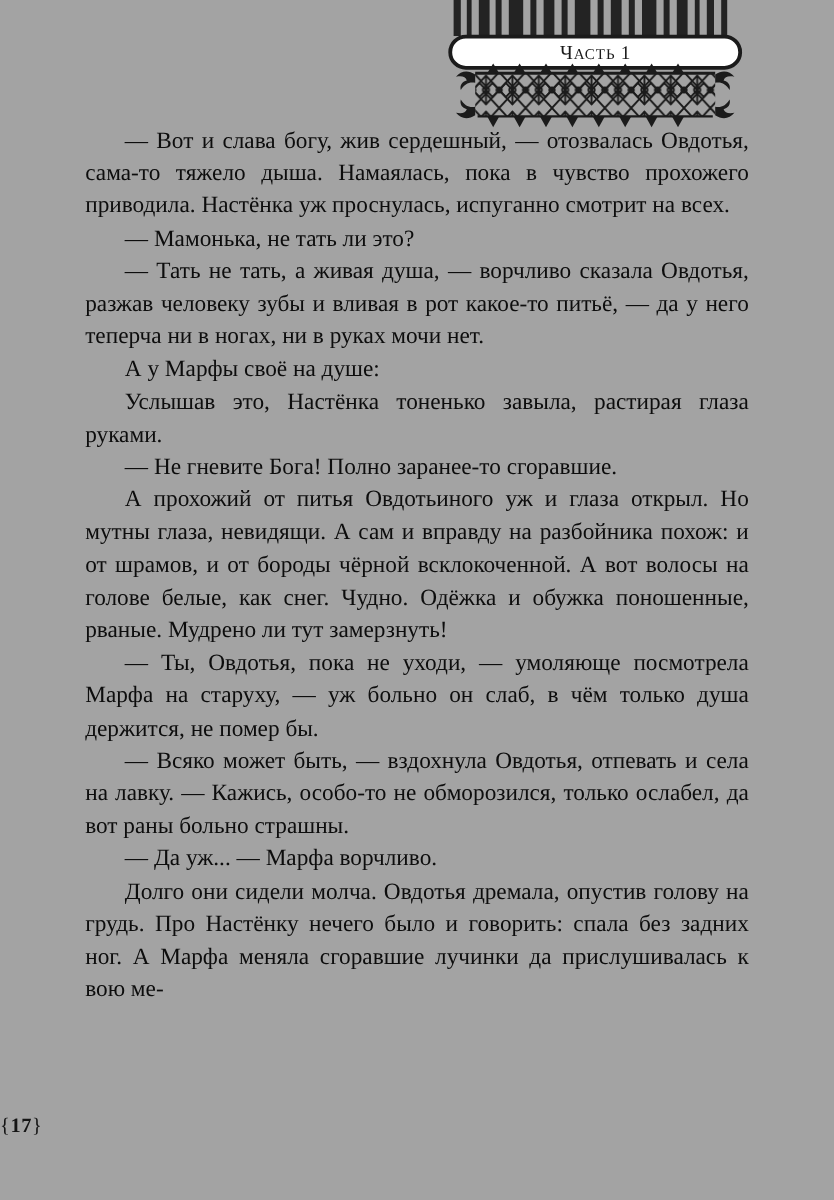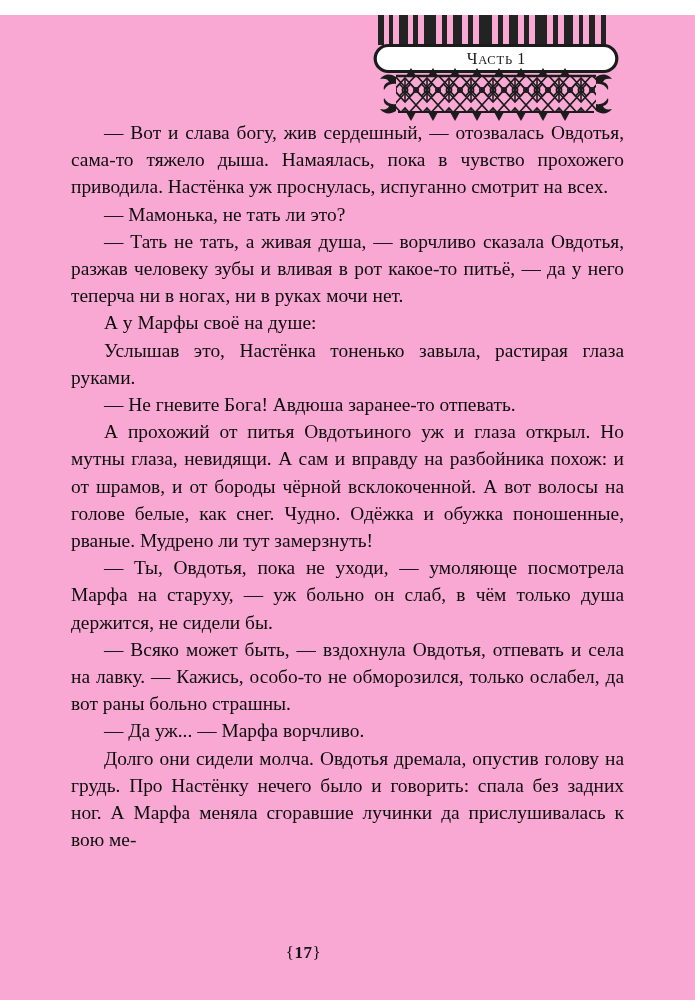--- a/index.html
+++ b/index.html
@@ -15,22 +15,21 @@
     position: relative;
     overflow: hidden;
     font-family: "Liberation Serif", "DejaVu Serif", serif;
     color: #111111;
   }
 
   
   .page {
     position: absolute;
     inset: 0;
-    background: #f9a8d4;
-    margin-top: 15px;
+    background: #a3a3a3;
   }
 
   
   .header-ornament {
     position: absolute;
     top: 0;
     left: 372px;
     width: 248px;
     height: 112px;
   }
@@ -84,21 +83,20 @@
   .para.last-line-free {
     text-align-last: left;
   }
 
   
   .folio {
     position: absolute;
     left: 0;
     top: 928px;
     width: 607px;
-    text-align: center;
     font-size: 17px;
     font-weight: bold;
     letter-spacing: 0.5px;
     color: #151515;
   }
   .folio .brace {
     font-weight: normal;
     font-size: 17px;
   }
 </style>
@@ -189,23 +187,23 @@
   <div class="chapter-label">
     <span class="cap-first">Ч</span><span class="smallcaps">АСТЬ</span>&nbsp;<span class="num">1</span>
   </div>
 
   <div class="body-text">
     <p class="para last-line-free">— Вот и слава богу, жив сердешный, — отозвалась Овдотья, сама-то тяжело дыша. Намаялась, пока в чувство прохожего приводила. Настёнка уж проснулась, испуганно смотрит на всех.</p>
     <p class="para last-line-free">— Мамонька, не тать ли это?</p>
     <p class="para last-line-free">— Тать не тать, а живая душа, — ворчливо сказала Овдотья, разжав человеку зубы и вливая в рот какое-то питьё, — да у него теперча ни в ногах, ни в руках мочи нет.</p>
     <p class="para last-line-free">А у Марфы своё на душе:</p>
     <p class="para last-line-free">Услышав это, Настёнка тоненько завыла, растирая глаза руками.</p>
-    <p class="para last-line-free">— Не гневите Бога! Авдюша заранее-то отпевать.</p>
+    <p class="para last-line-free">— Не гневите Бога! Полно заранее-то сгоравшие.</p>
     <p class="para last-line-free">А прохожий от питья Овдотьиного уж и глаза открыл. Но мутны глаза, невидящи. А сам и вправду на разбойника похож: и от шрамов, и от бороды чёрной всклокоченной. А вот волосы на голове белые, как снег. Чудно. Одёжка и обужка поношенные, рваные. Мудрено ли тут замерзнуть!</p>
-    <p class="para last-line-free">— Ты, Овдотья, пока не уходи, — умоляюще посмотрела Марфа на старуху, — уж больно он слаб, в чём только душа держится, не сидели бы.</p>
+    <p class="para last-line-free">— Ты, Овдотья, пока не уходи, — умоляюще посмотрела Марфа на старуху, — уж больно он слаб, в чём только душа держится, не помер бы.</p>
     <p class="para last-line-free">— Всяко может быть, — вздохнула Овдотья, отпевать и села на лавку. — Кажись, особо-то не обморозился, только ослабел, да вот раны больно страшны.</p>
     <p class="para last-line-free">— Да уж... — Марфа ворчливо.</p>
     <p class="para last-line-free">Долго они сидели молча. Овдотья дремала, опустив голову на грудь. Про Настёнку нечего было и говорить: спала без задних ног. А Марфа меняла сгоравшие лучинки да прислушивалась к вою ме-</p>
   </div>
 
   <div class="folio">
     <span class="brace">{</span><span>17</span><span class="brace">}</span>
   </div>
 
 </div>

